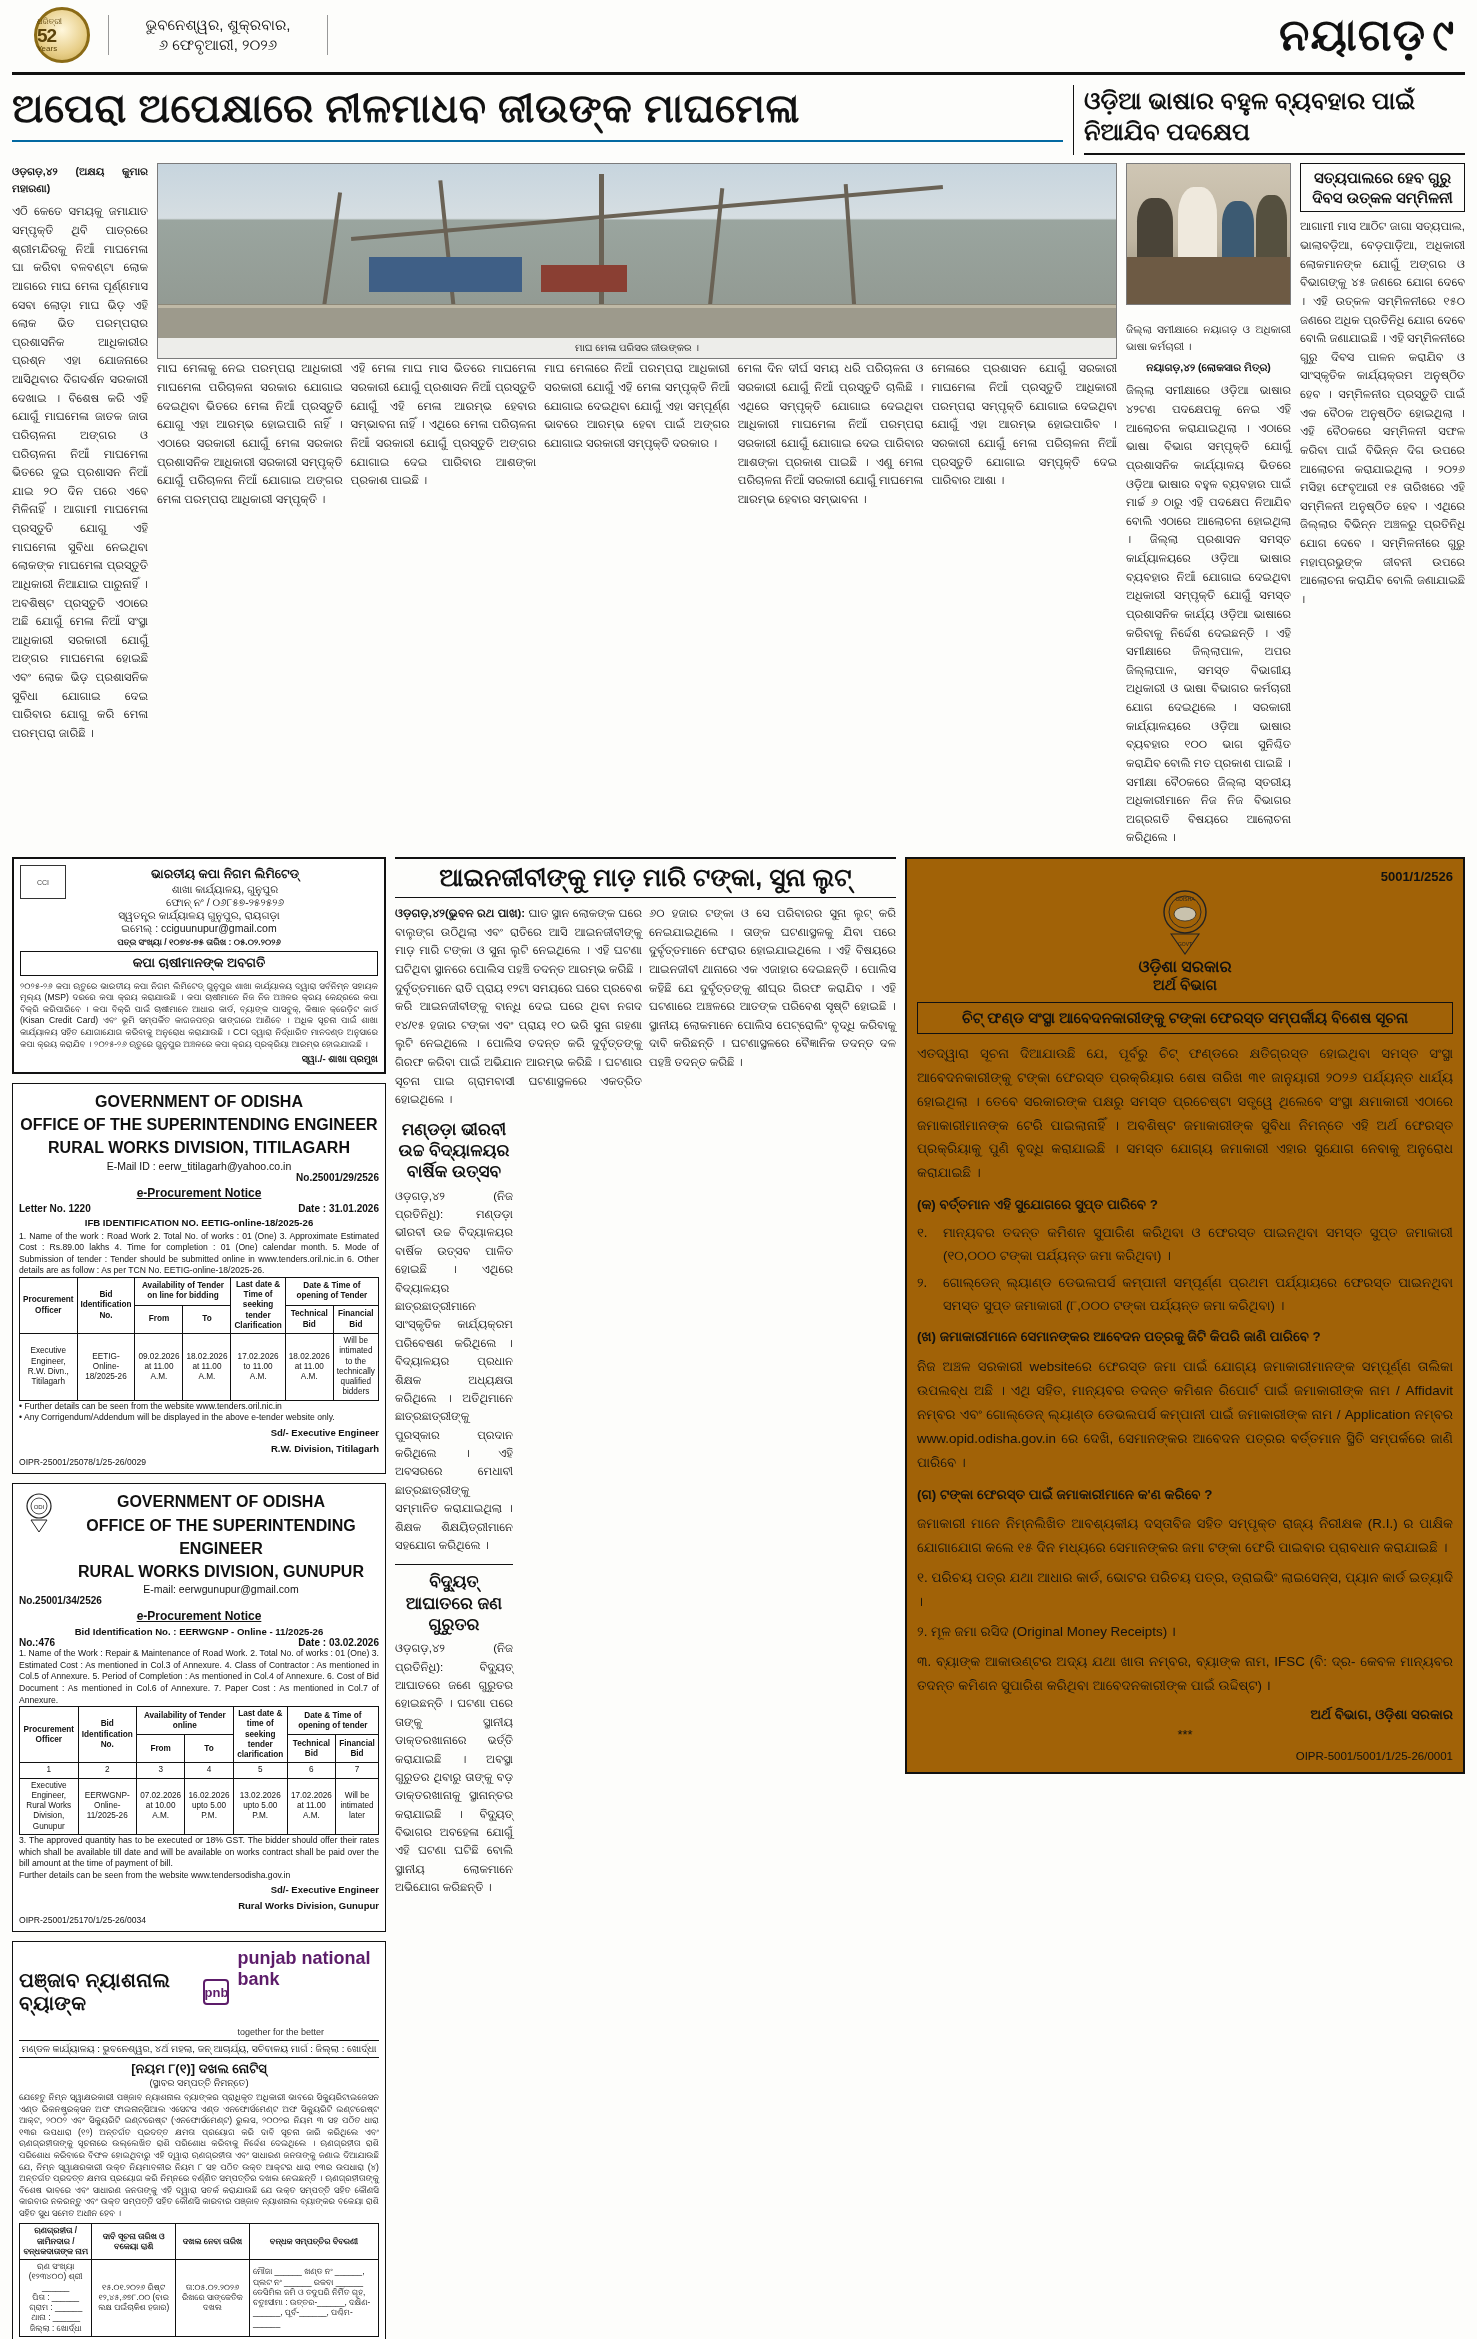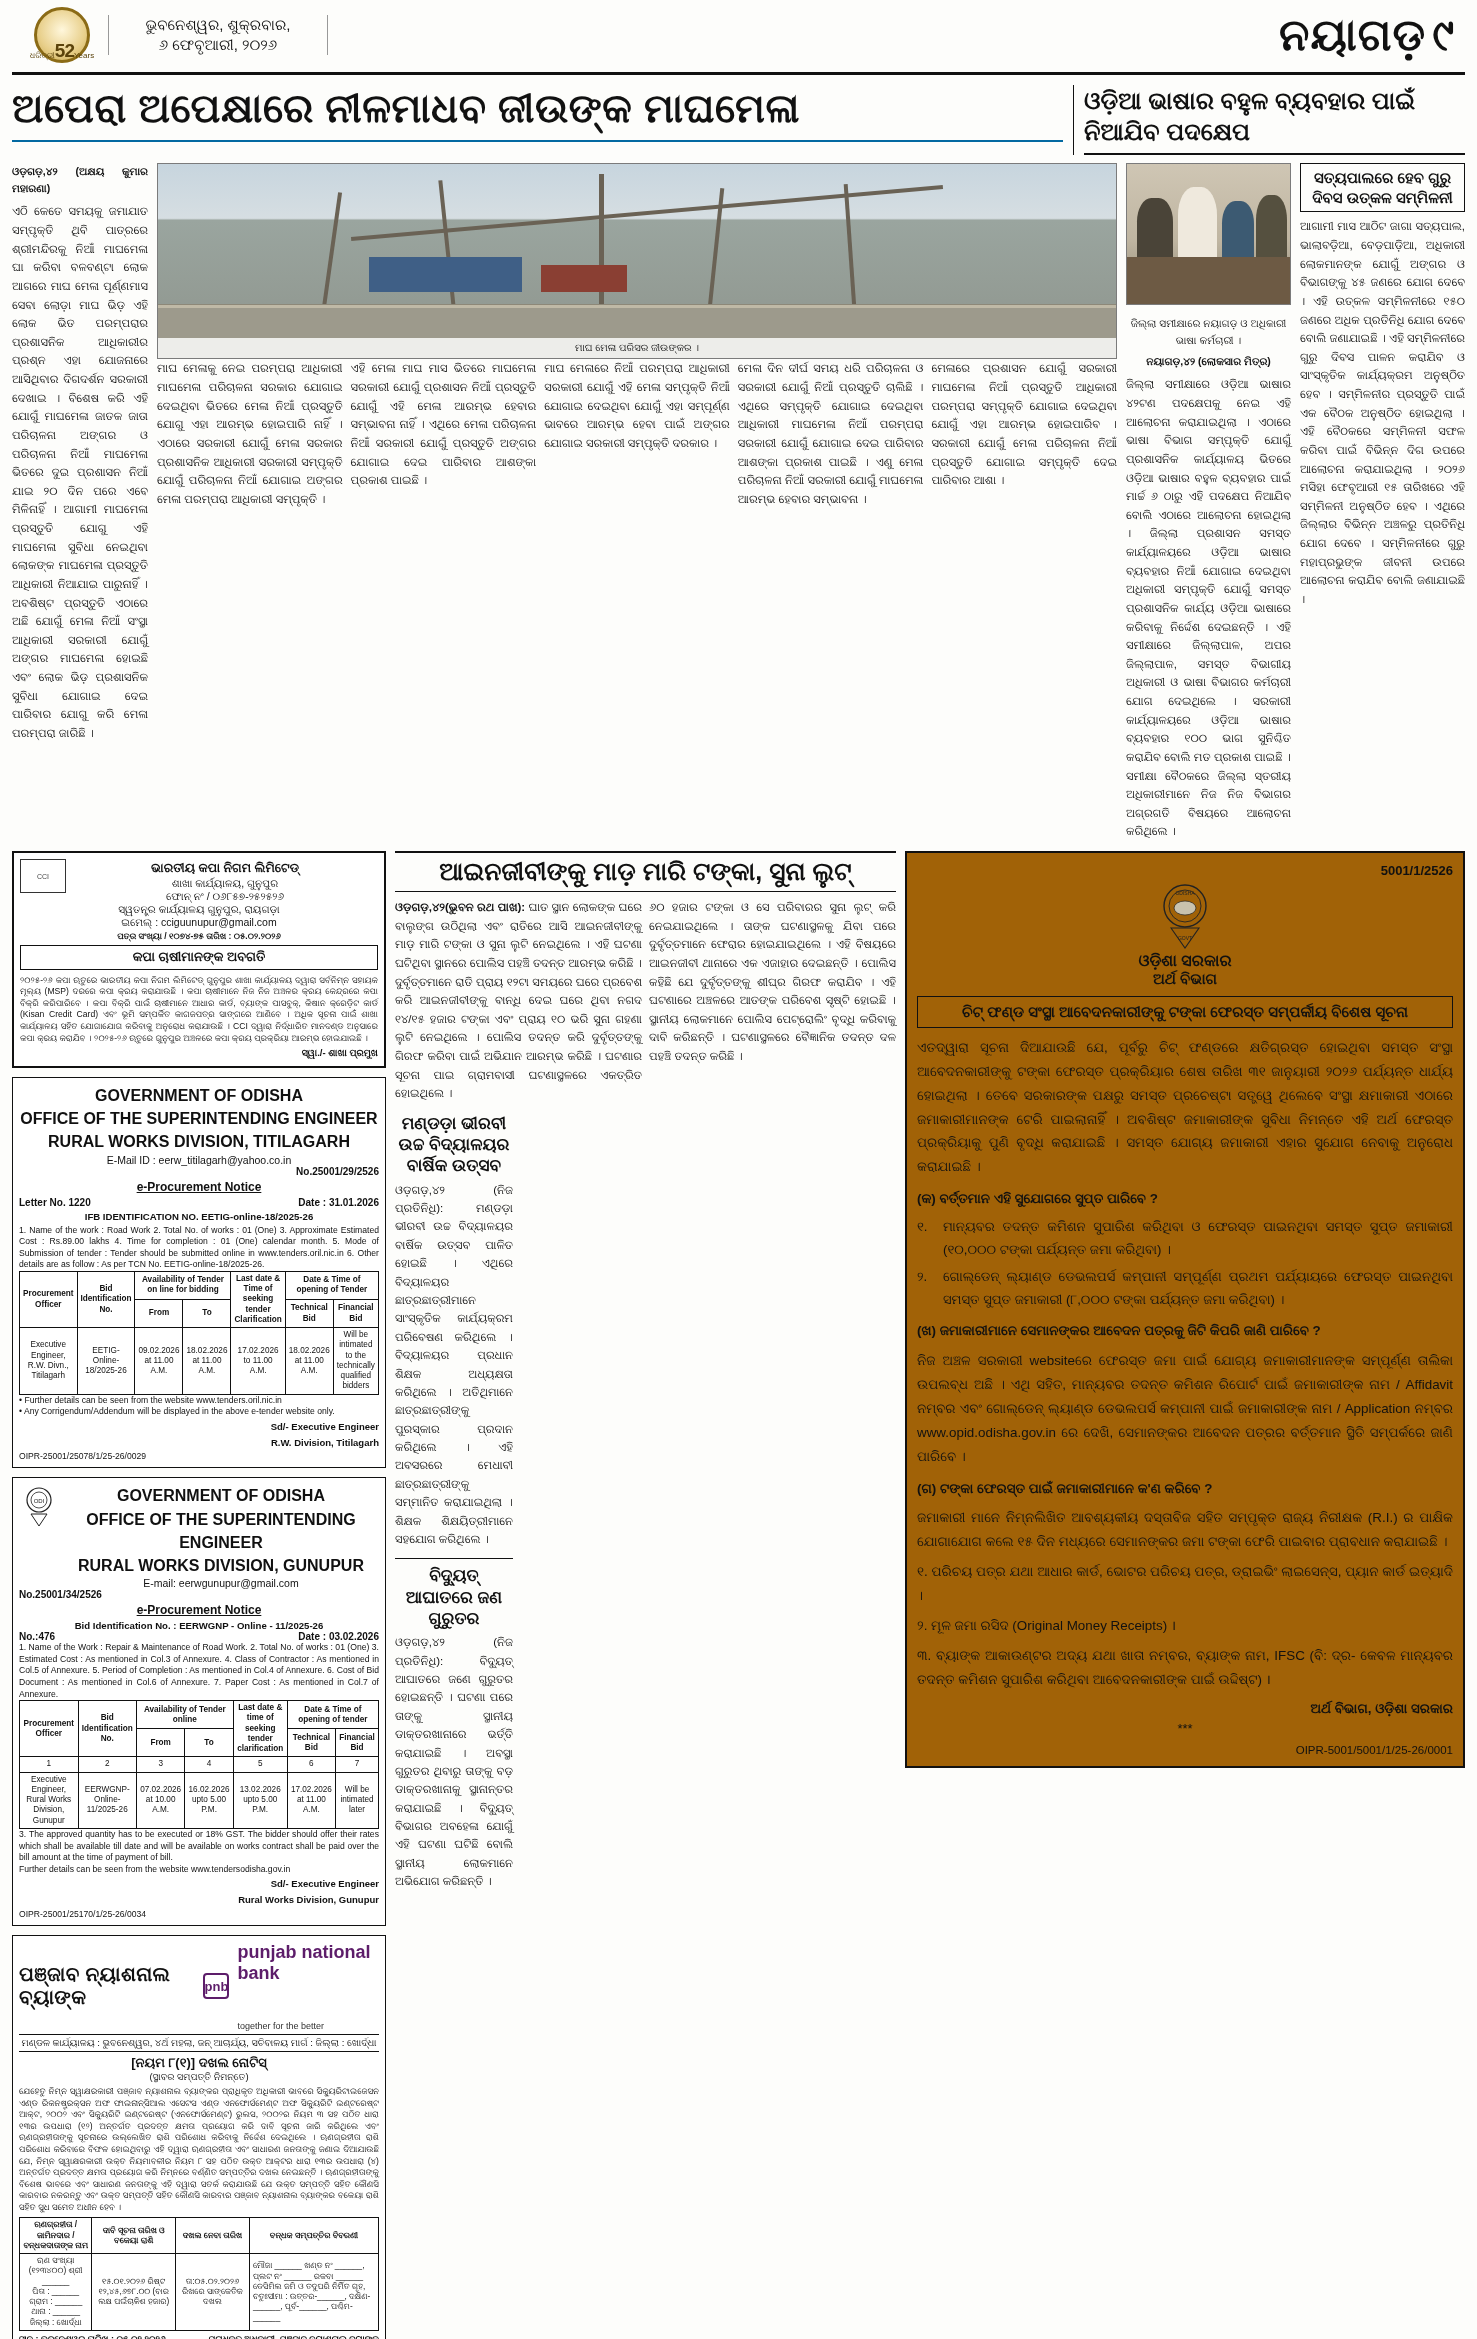--- a/index.html
+++ b/index.html
@@ -25,21 +25,21 @@
     padding:6px 4px 8px 4px;
   }
   .emblem {
     width:92px; height:58px;
     display:flex; align-items:center; justify-content:center;
   }
   .emblem .ring {
     width:56px; height:56px; border-radius:50%;
     border:3px solid #8b6b16;
     background:radial-gradient(circle at 50% 40%, #fff7dc 0%, #e8cf8a 60%, #c8a84f 100%);
-    display:flex; flex-direction:row; align-items:flex-end; justify-content:center;
+    display:flex; flex-direction:column; align-items:flex-start; justify-content:center;
     font-size:8px; color:#5b430b; line-height:1;
   }
   .emblem .ring b { font-size:19px; letter-spacing:-1px; }
   .masthead .dateline {
     flex:0 0 auto;
     font-size:15px;
     line-height:1.35;
     padding:0 12px;
     border-left:1px solid #999;
     border-right:1px solid #999;
@@ -95,21 +95,21 @@
     position:absolute; bottom:0; left:0; right:0;
     font-size:10px; text-align:center; padding:2px 3px;
     background:rgba(255,255,255,.82);
   }
   .photo-sky { position:absolute; inset:0; background:linear-gradient(180deg,#c7d5de 0%,#d6dee2 28%,#9aa59f 29%,#8e948c 100%); }
   .photo-pole { position:absolute; background:#6a6255; }
   .photo-tarp { position:absolute; background:#3f5f86; }
   .photo-tarp2 { position:absolute; background:#8a3f33; }
   .photo-ground { position:absolute; left:0; right:0; bottom:0; height:26%; background:#9d9a8c; }
   .photo-wall { position:absolute; left:0; right:0; bottom:18%; height:10%; background:#bfb9a6; border-top:1px solid #8d8878; }
-  .cap-under { font-size:10.5px; text-align:center; margin-top:10px; }
+  .cap-under { font-size:10.5px; margin-top:16px; }
   .sub-hd {
     font-size:21px; font-weight:bold; text-align:center;
     border-top:2px solid #111; border-bottom:1px solid #111;
     margin:8px 0 6px 0; padding:4px 0;
   }
   .sub-hd.big { font-size:25px; }
   .mini-cols { display:flex; gap:8px; }
   .mini-cols .mc { flex:1 1 0; font-size:11.5px; line-height:1.62; text-align:justify; }
   
   .photo-room { position:absolute; inset:0; background:linear-gradient(180deg,#cfc6b4 0%,#bfb5a1 55%,#8e8876 100%); }

